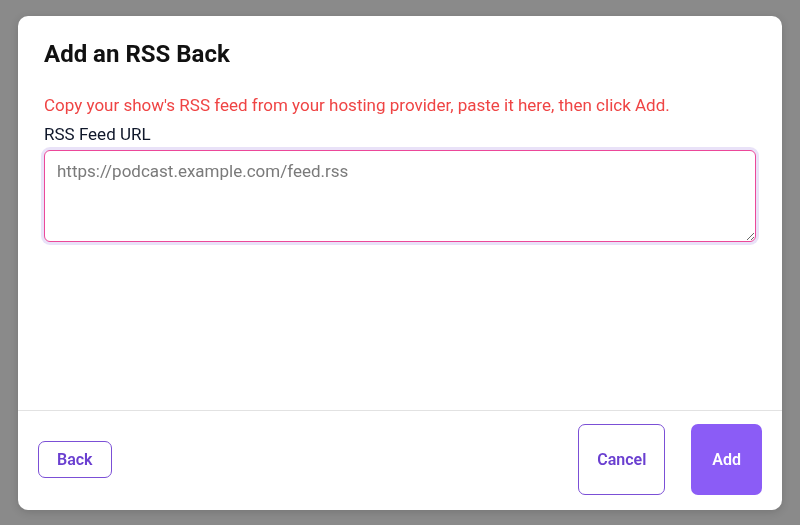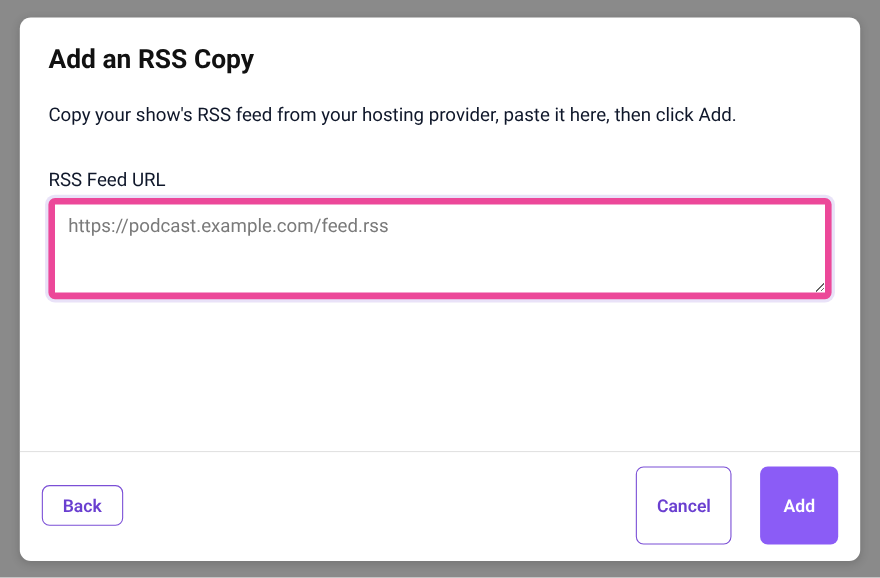--- a/index.html
+++ b/index.html
@@ -31,34 +31,34 @@
       padding: 24px 26px 16px 26px;
     }
     .title {
       font-size: 24px;
       font-weight: 700;
       color: #111;
       margin-bottom: 26px;
     }
     .description {
       font-size: 17px;
-      color: #0f172a;
-      margin-bottom: 38px;
+      color: #ef4444;
+      margin-bottom: 8px;
       line-height: 1.35;
     }
     .field-label {
       font-size: 17px;
       color: #0f172a;
       margin-bottom: 6px;
       display: block;
     }
     .rss-input {
       width: 100%;
       height: 92px;
-      border: 6px solid #ec4899;
+      border: 1px solid #ec4899;
       border-radius: 6px;
       padding: 10px 12px;
       font-size: 17px;
       font-family: inherit;
       color: #222;
       resize: vertical;
       outline: none;
       box-shadow: 0 0 0 3px rgba(132, 94, 216, 0.18);
     }
     .rss-input::placeholder {
@@ -95,21 +95,21 @@
       border: none;
       cursor: default;
       padding: 26px 21px;
     }
   </style>
 </head>
 <body>
 
 <div class="modal">
   <div class="content">
-    <h1 class="title">Add an RSS Copy</h1>
+    <h1 class="title">Add an RSS Back</h1>
     <p class="description">Copy your show's RSS feed from your hosting provider, paste it here, then click Add.</p>
     <label class="field-label">RSS Feed URL</label>
     <textarea class="rss-input" placeholder="https://podcast.example.com/feed.rss" style=""></textarea>
   </div>
   <div class="footer">
     <div class="footer-left">
       <button class="btn btn-outline">Back</button>
     </div>
     <div class="footer-right">
       <button class="btn btn-outline">Cancel</button>

